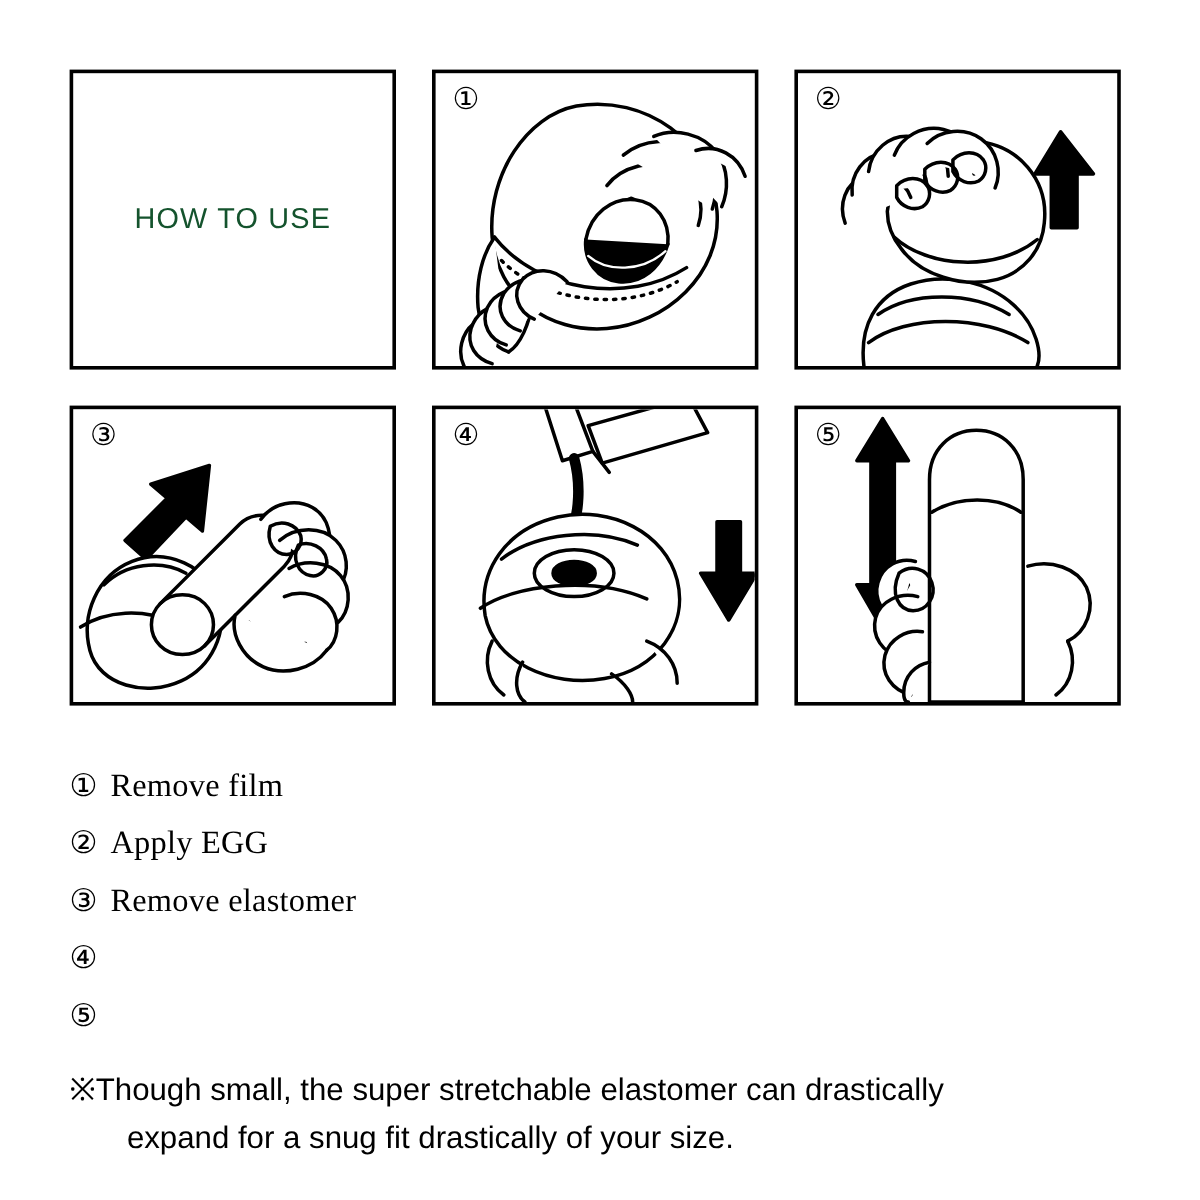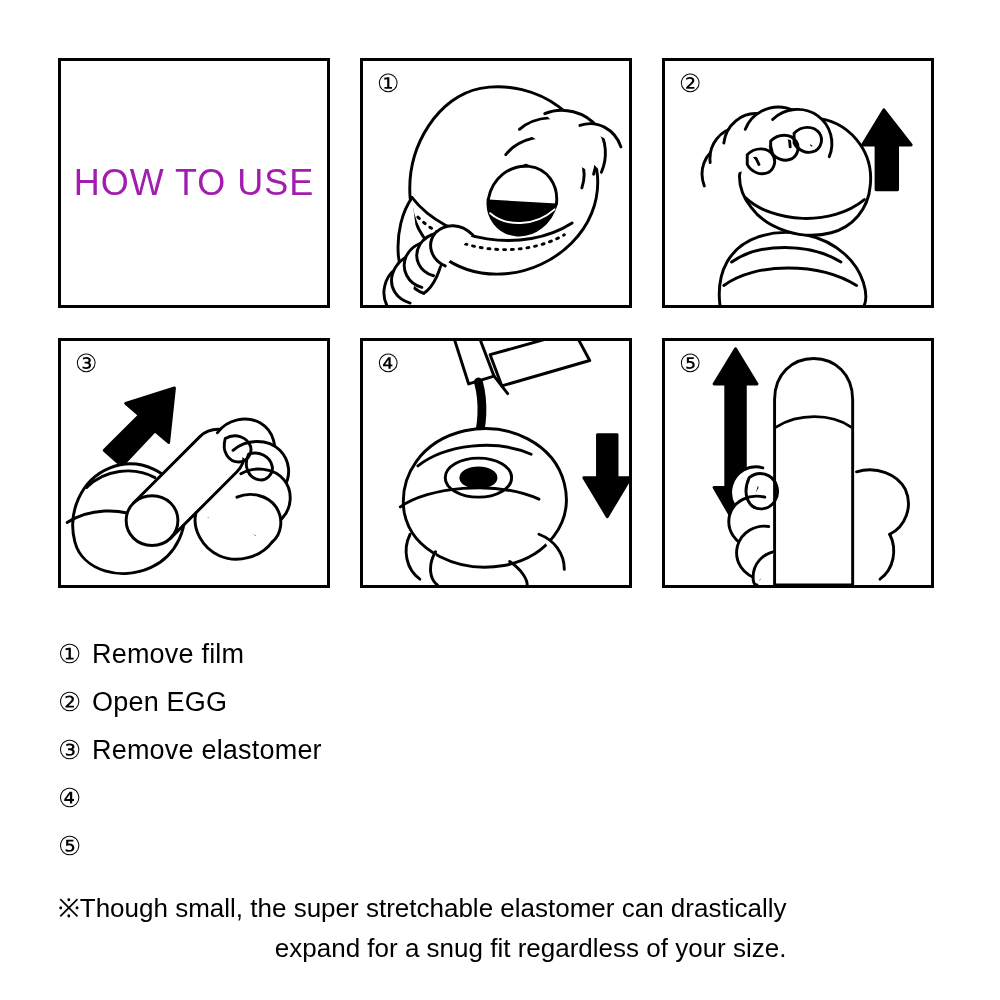--- a/index.html
+++ b/index.html
@@ -40,24 +40,24 @@
     background: #fff;
     box-sizing: border-box;
     overflow: hidden;
   }
   .panel.title-panel {
     display: flex;
     align-items: center;
     justify-content: center;
   }
   .title-text {
-    font-size: 36px;
+    font-size: 24px;
     letter-spacing: 1px;
     font-weight: 400;
-    color: #a21caf;
+    color: #14532d;
     white-space: nowrap;
   }
   .panel-num {
     position: absolute;
     left: 14px;
     top: 10px;
     font-size: 25px;
     line-height: 1;
     z-index: 5;
   }
@@ -82,36 +82,36 @@
     line-height: 48px;
     white-space: nowrap;
   }
   .step .marker {
     width: 34px;
     flex: 0 0 34px;
     font-size: 26px;
   }
   .step .label {
     letter-spacing: 0.2px;
+    font-family: Liberation Serif, serif;
   }
   .note {
     margin-top: 18px;
     font-size: 26px;
     line-height: 40px;
     display: flex;
     align-items: flex-start;
   }
   .note .note-mark {
     flex: 0 0 auto;
     font-size: 26px;
   }
   .note .note-text {
     display: block;
     max-width: 880px;
-    text-align: right;
   }
   .note .note-text .line2 {
     display: block;
     padding-left: 26px;
   }
 </style>
 </head>
 <body>
 
 <div class="sheet">
@@ -262,38 +262,38 @@
 
   <div class="steps">
 
     <div class="step">
       <span class="marker">①</span>
       <span class="label">Remove film</span>
     </div>
 
     <div class="step">
       <span class="marker">②</span>
-      <span class="label">Open EGG</span>
+      <span class="label">Apply EGG</span>
     </div>
 
     <div class="step">
       <span class="marker">③</span>
       <span class="label">Remove elastomer</span>
     </div>
 
     <div class="step">
       <span class="marker">④</span>
     </div>
 
     <div class="step">
       <span class="marker">⑤</span>
     </div>
 
     <div class="note">
       <span class="note-mark">※</span>
       <span class="note-text">
         <span>Though small, the super stretchable elastomer can drastically</span>
-        <span class="line2">expand for a snug fit regardless of your size.</span>
+        <span class="line2">expand for a snug fit drastically of your size.</span>
       </span>
     </div>
 
   </div>
 </div>
 
 </body></html>

